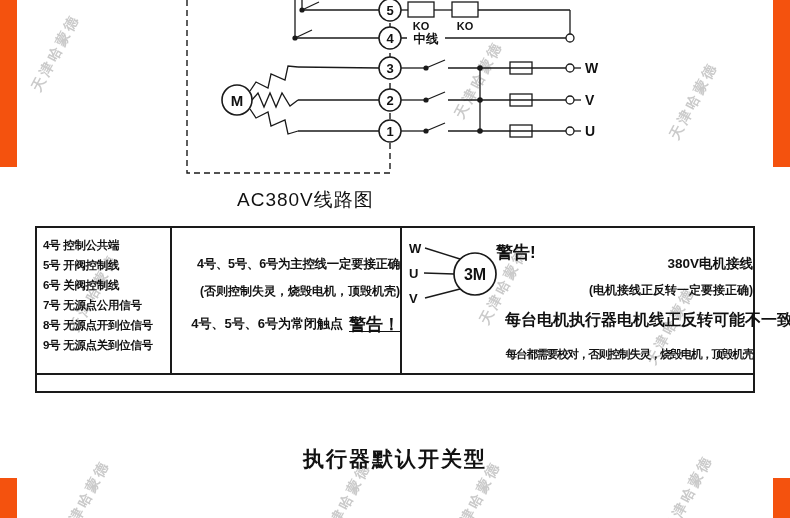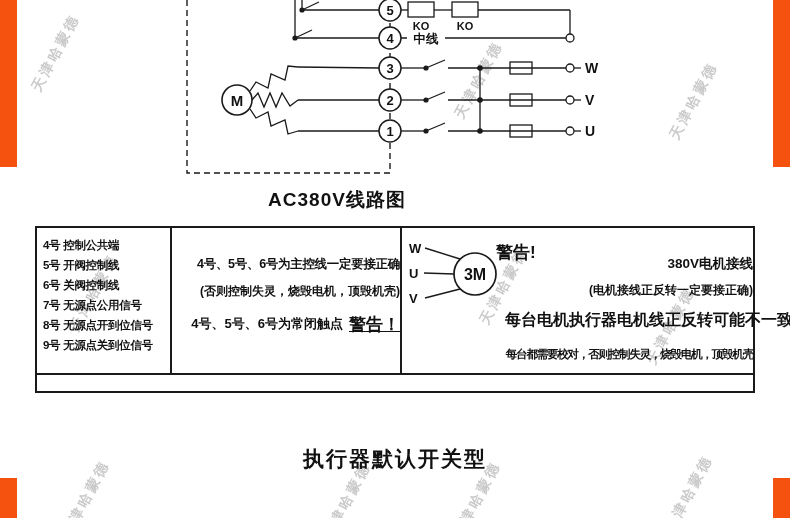--- a/index.html
+++ b/index.html
@@ -17,22 +17,22 @@
   
   .wm {
     position:absolute; white-space:nowrap; pointer-events:none;
     transform:translate(-50%,-50%) rotate(-62deg);
     color:rgba(150,150,150,0.5); font-size:14px; font-weight:bold; letter-spacing:3px;
   }
   
   svg.circuit { position:absolute; left:0; top:0; }
   svg text { font-family:"Liberation Sans", sans-serif; fill:#111; }
   .circuit-title {
-    position:absolute; left:237px; top:187px; width:200px; text-align:center;
-    font-size:19px; font-weight:bold; letter-spacing:1px;
+    position:absolute; left:237px; top:187px; width:200px; 
+    font-size:19px; font-weight:normal; letter-spacing:1px;
   }
   
   .spec-table { position:absolute; left:35px; top:226px; width:720px; height:167px; border:2px solid #1a1a1a; }
   .vdiv { position:absolute; top:0; height:145px; width:2px; background:#1a1a1a; }
   .vdiv1 { left:133px; } .vdiv2 { left:363px; }
   .hline { position:absolute; left:0; right:0; top:145px; height:2px; background:#1a1a1a; }
   .legend { position:absolute; left:6px; top:7px; font-size:11.5px; font-weight:bold; line-height:20px; letter-spacing:-0.3px; white-space:nowrap; }
   .control-notes { position:absolute; left:135px; top:28px; width:228px; text-align:right; font-weight:bold; }
   .cn1 { font-size:12.5px; letter-spacing:-0.3px; margin-bottom:10px; white-space:nowrap; }
   .cn2 { font-size:12px; margin-bottom:13px; white-space:nowrap; }

